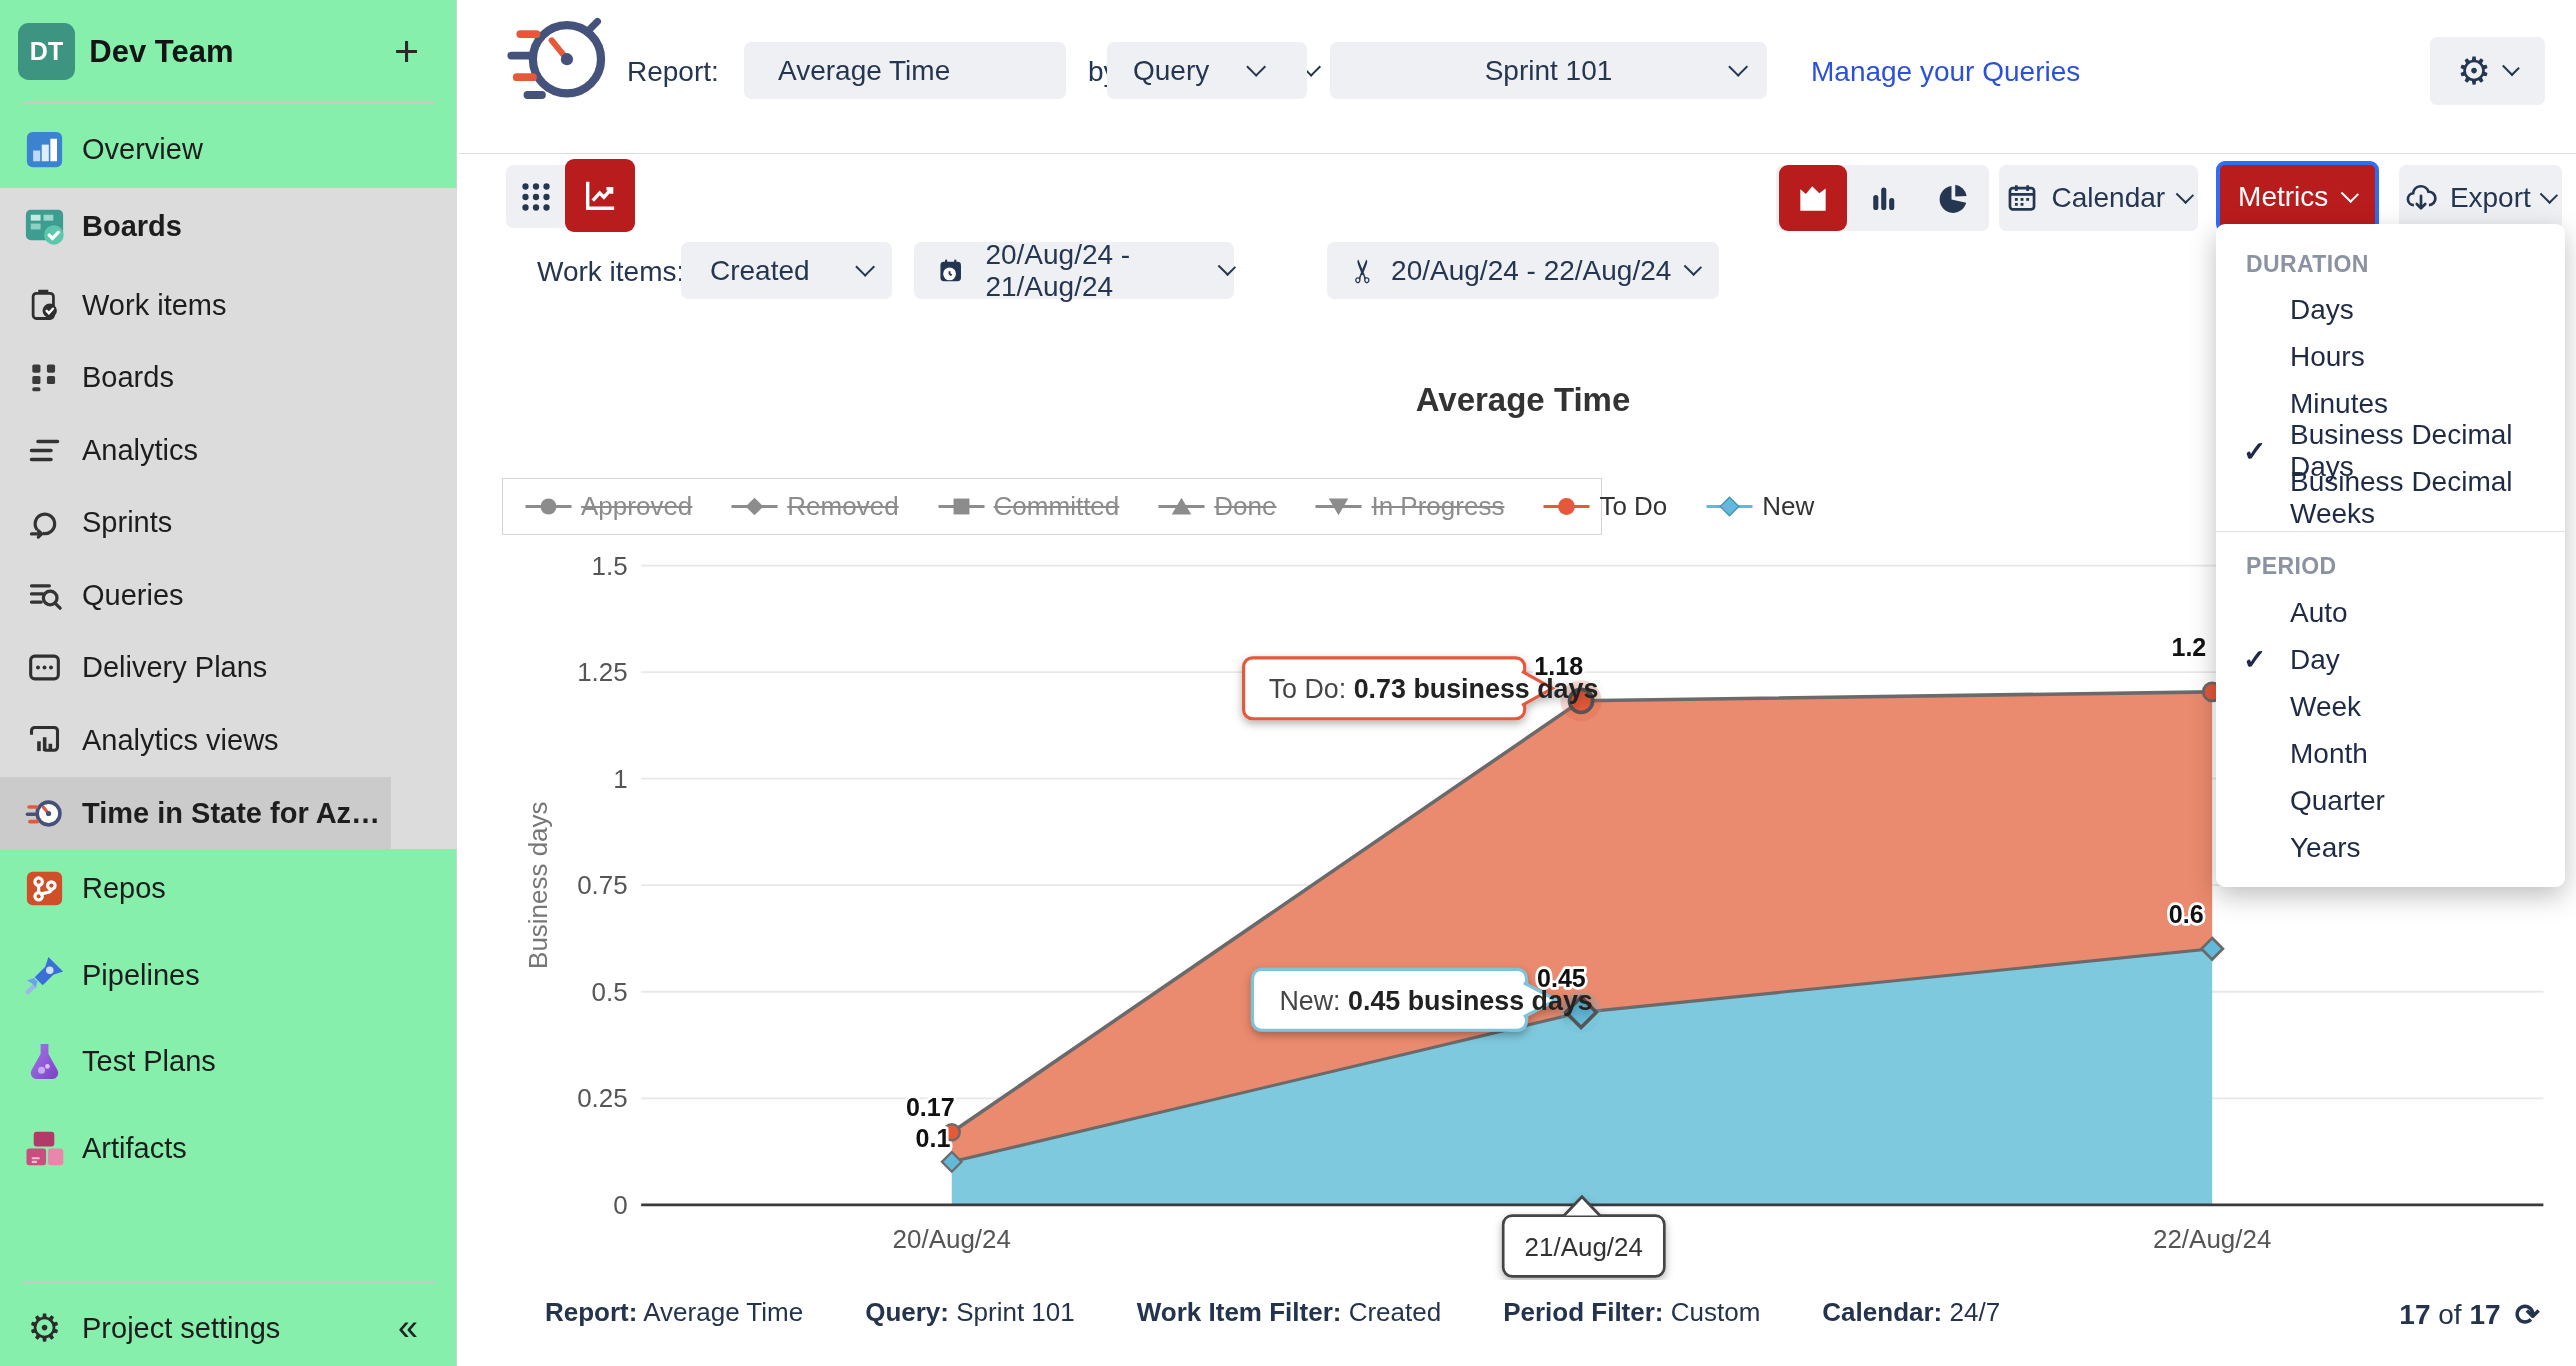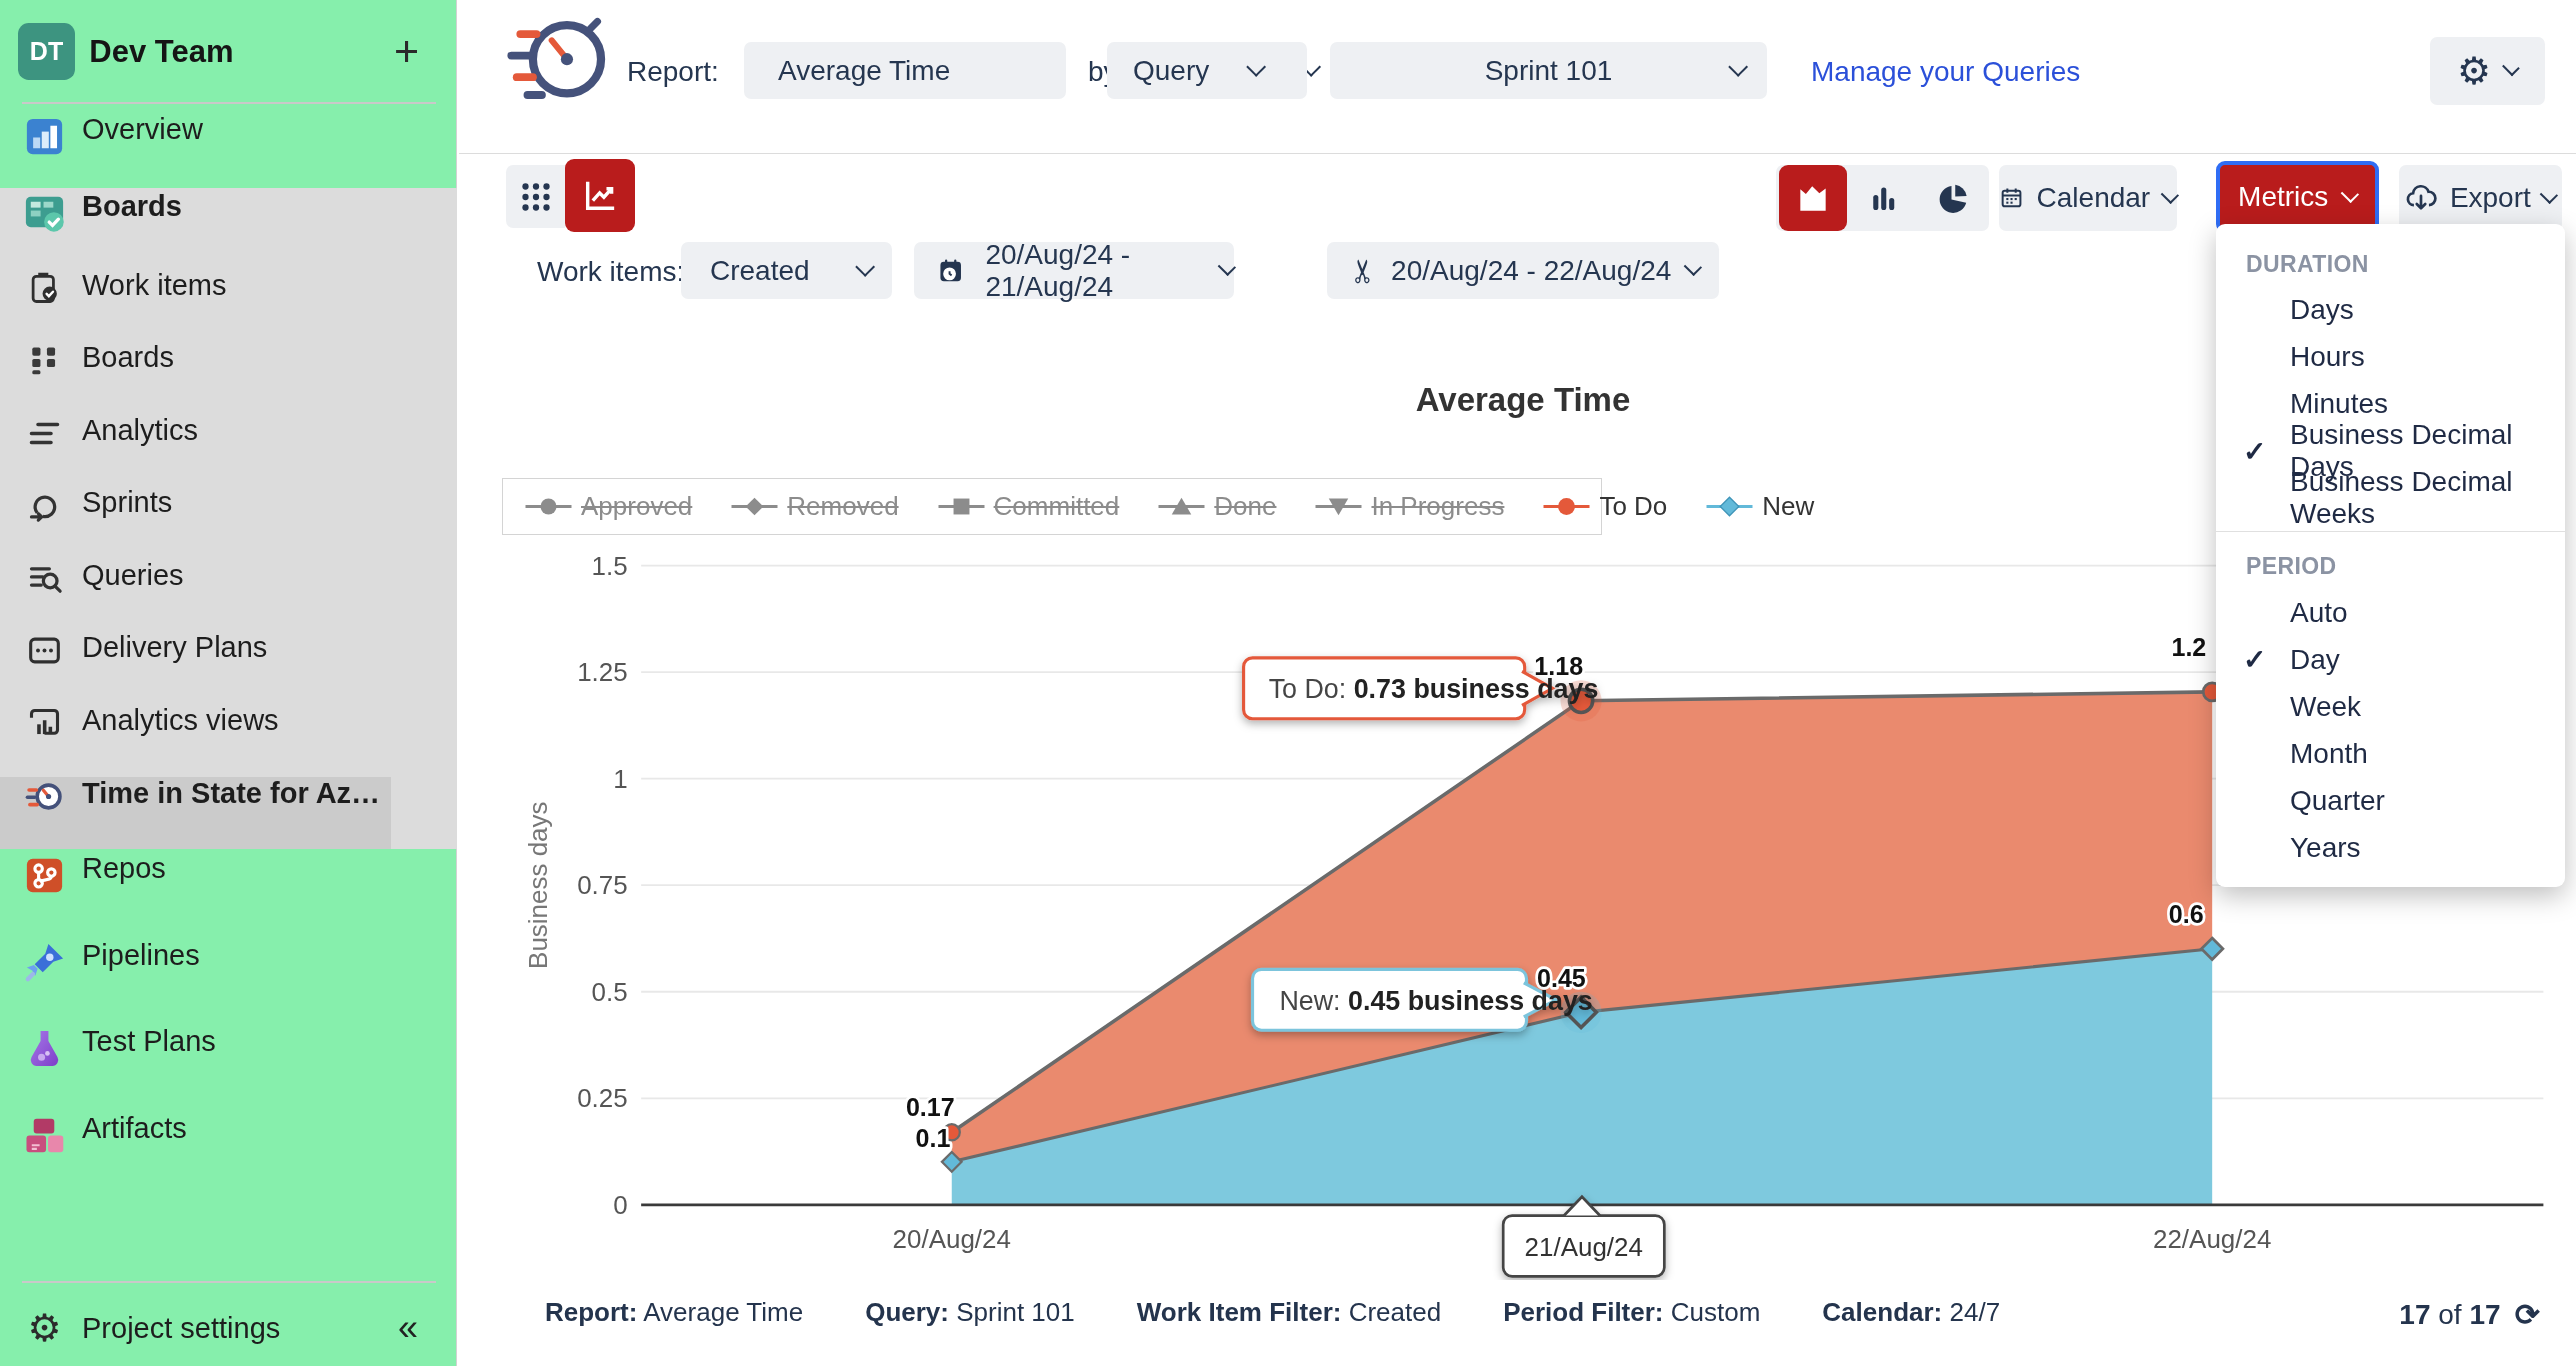--- a/index.html
+++ b/index.html
@@ -4,21 +4,21 @@
 <style>
   * { margin:0; padding:0; box-sizing:border-box; }
   html,body { width:2576px; height:1367px; overflow:hidden; background:#fff;
               font-family:"Liberation Sans", sans-serif; }
   .abs { position:absolute; }
   #stage { position:relative; width:2576px; height:1367px; background:#fff; }
 
   
   #sidebar { left:0; top:0; width:457px; height:1367px; background:#86efac; border-right:1.8px solid #d2d2d2; }
   .sb-group-bg { left:0; top:188px; width:457px; height:661px; background:#dcdcdc; }
-  .sb-row { left:0; width:391px; height:72px; display:flex; align-items:flex-start; cursor:pointer; }
+  .sb-row { left:0; width:391px; height:72px; display:flex; align-items:center; cursor:pointer; }
   .sb-ic { width:57px; margin-left:16px; display:flex; justify-content:center; align-items:center; flex:0 0 57px; }
   .sb-ic svg { width:47px; height:47px; }
   .sb-ic.small svg { width:39px; height:39px; }
   .sb-label { margin-left:9px; font-size:29px; color:#1d1d1d; white-space:nowrap; overflow:hidden; text-overflow:ellipsis; max-width:349px; }
   .sb-label.bold { font-weight:bold; }
   .sb-selected { background:#cbcbcb; }
   .sb-selbar { left:0; top:777px; width:6.3px; height:72px; background:#3076d6; }
   #sb-header { left:0; top:14.3px; width:457px; height:75px; display:flex; align-items:center; }
   #sb-avatar { width:57px; height:57px; margin-left:18px; border-radius:10.7px; background:#3d9480; color:#fff;
                font-size:25px; font-weight:bold; display:flex; align-items:center; justify-content:center; }
@@ -344,21 +344,21 @@
     </div>
     <div class="btn" style="width:68px; height:66px; background:transparent">
       <svg width="36" height="36" viewBox="0 0 24 24" fill="#253650">
         <path d="M11 4a9 9 0 1 0 9.8 11.2L11 13z"></path>
         <path d="M13.5 3.2a9 9 0 0 1 7.6 7.4L13.5 11z"></path>
         </svg>
 
     </div>
   </div>
 
-  <div class="btn abs" style="left:1999px; top:165px; width:178px; height:66px; gap:12.5px">
+  <div class="btn abs" style="left:1999px; top:165px; width:199px; height:66px; gap:12.5px">
     <svg width="34" height="34" viewBox="0 0 24 24" fill="none" stroke="#253650" stroke-width="1.9">
       <rect x="3.5" y="5" width="17" height="15" rx="2"></rect>
         <path d="M3.5 9.5h17M8 3v4M16 3v4"></path>
       <rect x="7" y="12" width="2" height="2" fill="#253650" stroke="none"></rect>
       <rect x="11" y="12" width="2" height="2" fill="#253650" stroke="none"></rect>
       <rect x="15" y="12" width="2" height="2" fill="#253650" stroke="none"></rect>
       <rect x="7" y="15.5" width="2" height="2" fill="#253650" stroke="none"></rect>
       <rect x="11" y="15.5" width="2" height="2" fill="#253650" stroke="none"></rect>
       </svg>
 

